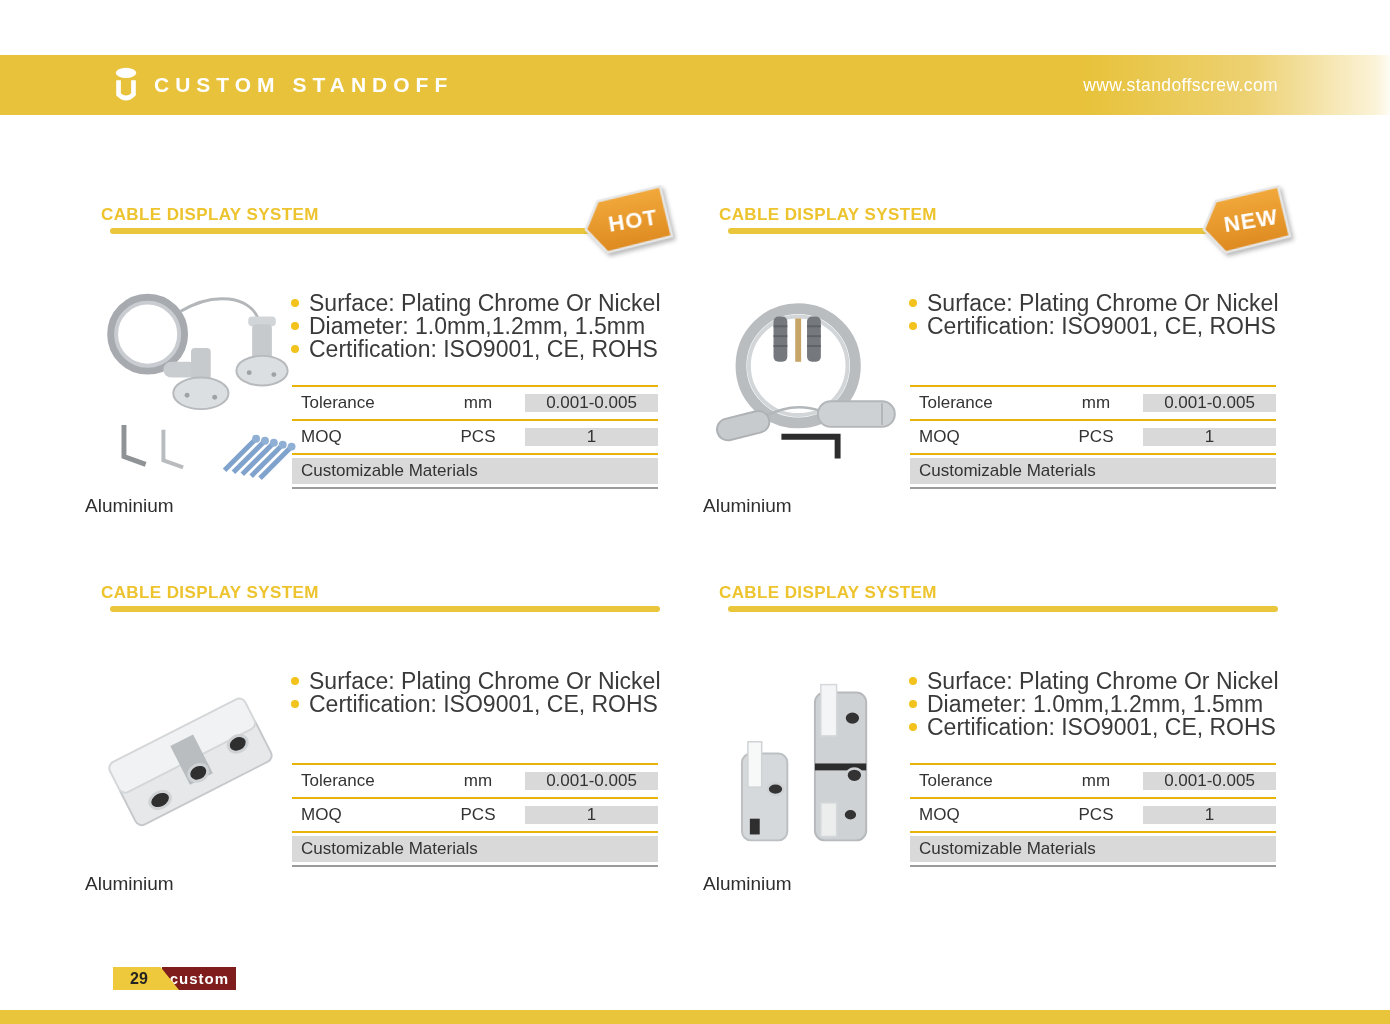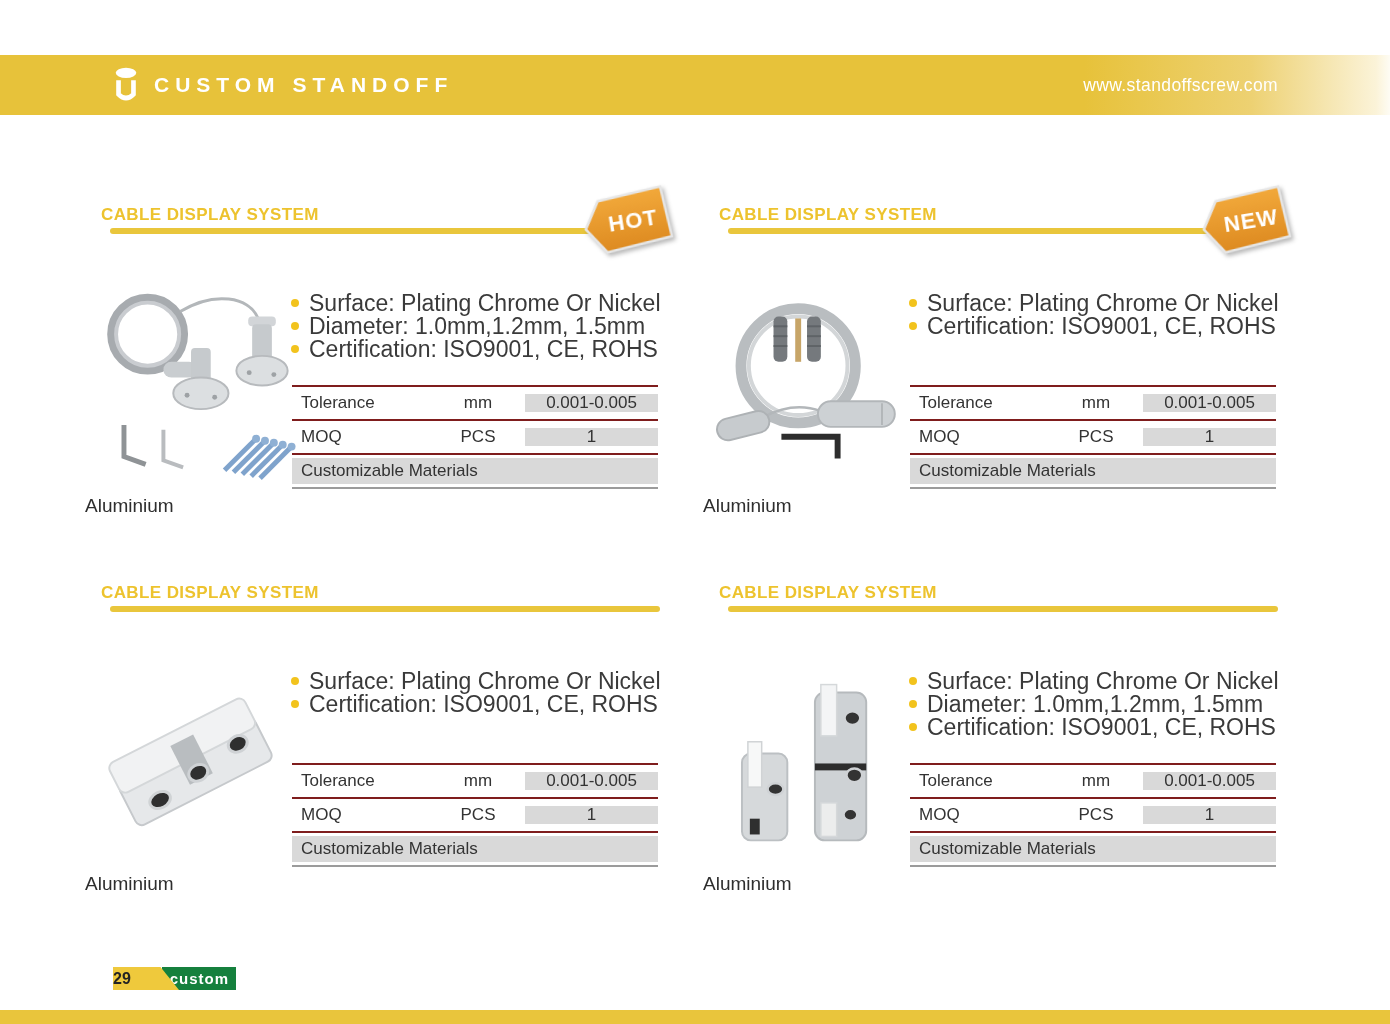--- a/index.html
+++ b/index.html
@@ -36,34 +36,34 @@
   .material-label{position:absolute;left:0;top:300px;width:215px;text-align:left;
     color:#2e2e2e;font-size:19px;}
 
   .bullets{position:absolute;left:206px;top:97px;margin:0;padding:0;list-style:none;}
   .bullets li{display:flex;gap:10px;height:23px;align-items:flex-start;
     color:#3a3a3a;font-size:23px;line-height:22px;}
   .dot{flex:0 0 8px;width:8px;height:8px;margin-top:7px;border-radius:50%;background:#F2C31D;}
 
   .spec-table{position:absolute;left:207px;top:190px;width:366px;border-bottom:2px solid #9B9B9B;
     color:#333333;font-size:17px;}
-  .spec-row{display:flex;align-items:center;height:32px;border-top:2px solid #7f1d1d;}
+  .spec-row{display:flex;align-items:center;height:32px;border-top:2px solid #eab308;}
   .spec-row .c1{flex:0 0 130px;padding-left:9px;}
   .spec-row .c2{flex:0 0 94px;text-align:center;}
   .spec-row .c3{flex:1;height:18px;margin:2px 0;background:#D9D9D9;
     display:flex;align-items:center;justify-content:center;}
   .footer-row{height:32px;}
   .cfull{flex:1;height:26px;margin:8px 0;background:#D9D9D9;display:flex;align-items:center;padding-left:9px;}
 
   
   .page-tag{position:absolute;left:113px;top:967px;width:66px;height:23px;background:#EFC93C;
     clip-path:polygon(0 0,72% 0,100% 100%,0 100%);z-index:2;
-    display:flex;align-items:center;justify-content:flex-start;}
+    display:flex;align-items:center;justify-content:center;}
   .page-tag span{color:#232323;font-size:16px;font-weight:700;margin-right:14px;}
-  .custom-tag{position:absolute;left:162px;top:967px;width:74px;height:23px;background:#15803d;z-index:1;
+  .custom-tag{position:absolute;left:162px;top:967px;width:74px;height:23px;background:#7f1d1d;z-index:1;
     display:flex;align-items:center;justify-content:flex-end;}
   .custom-tag span{color:#ffffff;font-size:15px;font-weight:700;letter-spacing:1px;margin-right:7px;}
 
   .bottom-bar{position:absolute;left:0;top:1010px;width:1390px;height:14px;background:#E9C53C;}
 </style>
 </head>
 <body>
 
 <div class="page">
 

